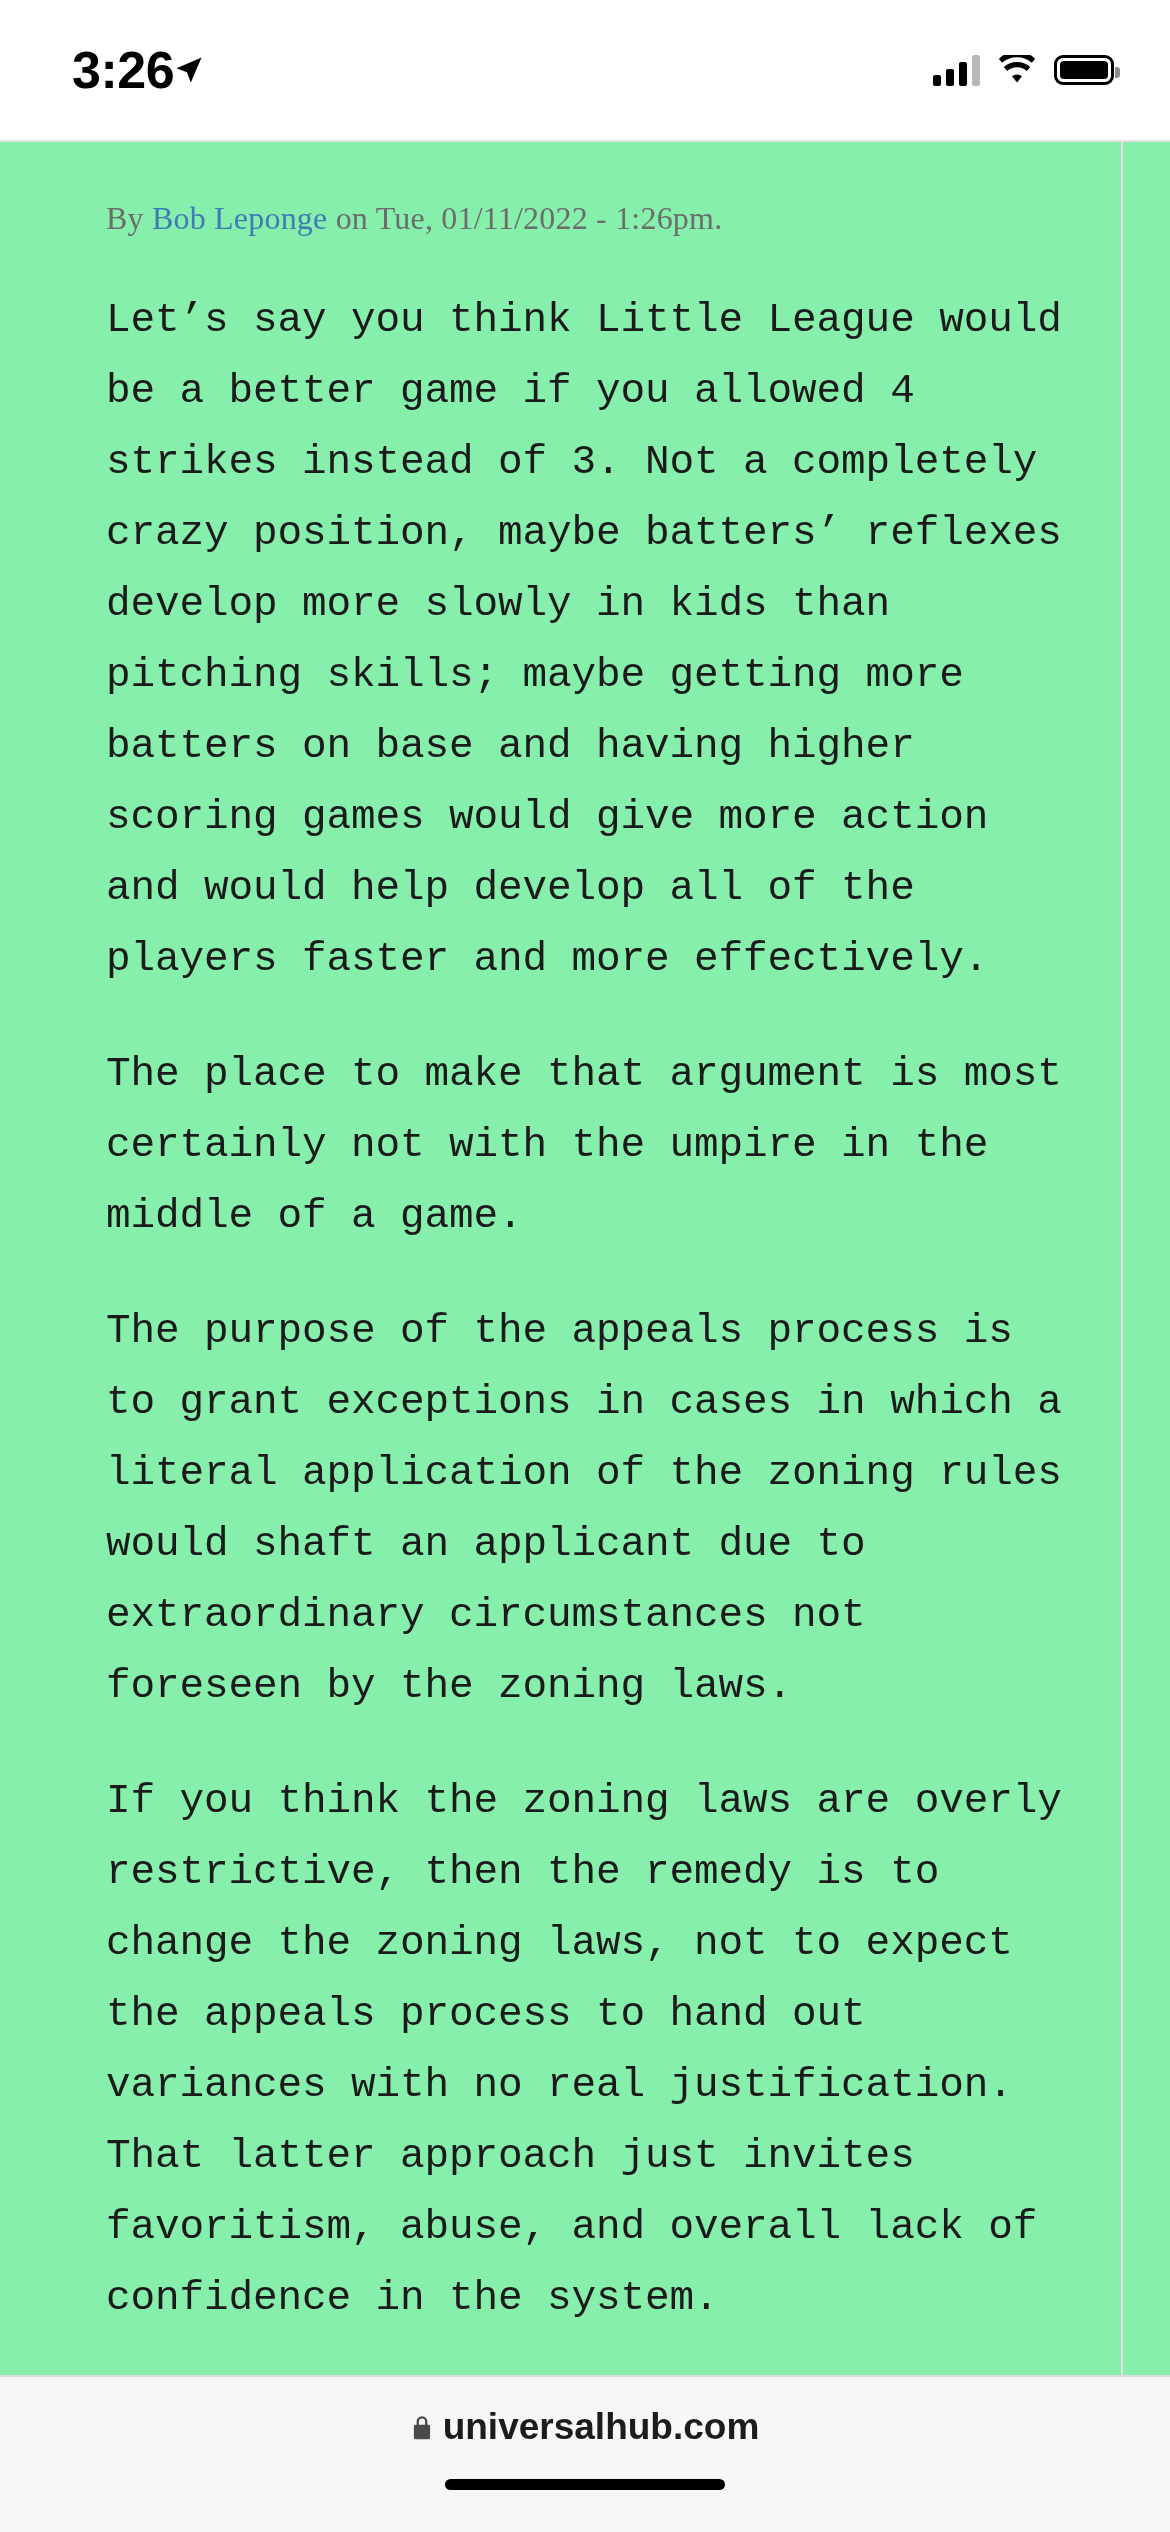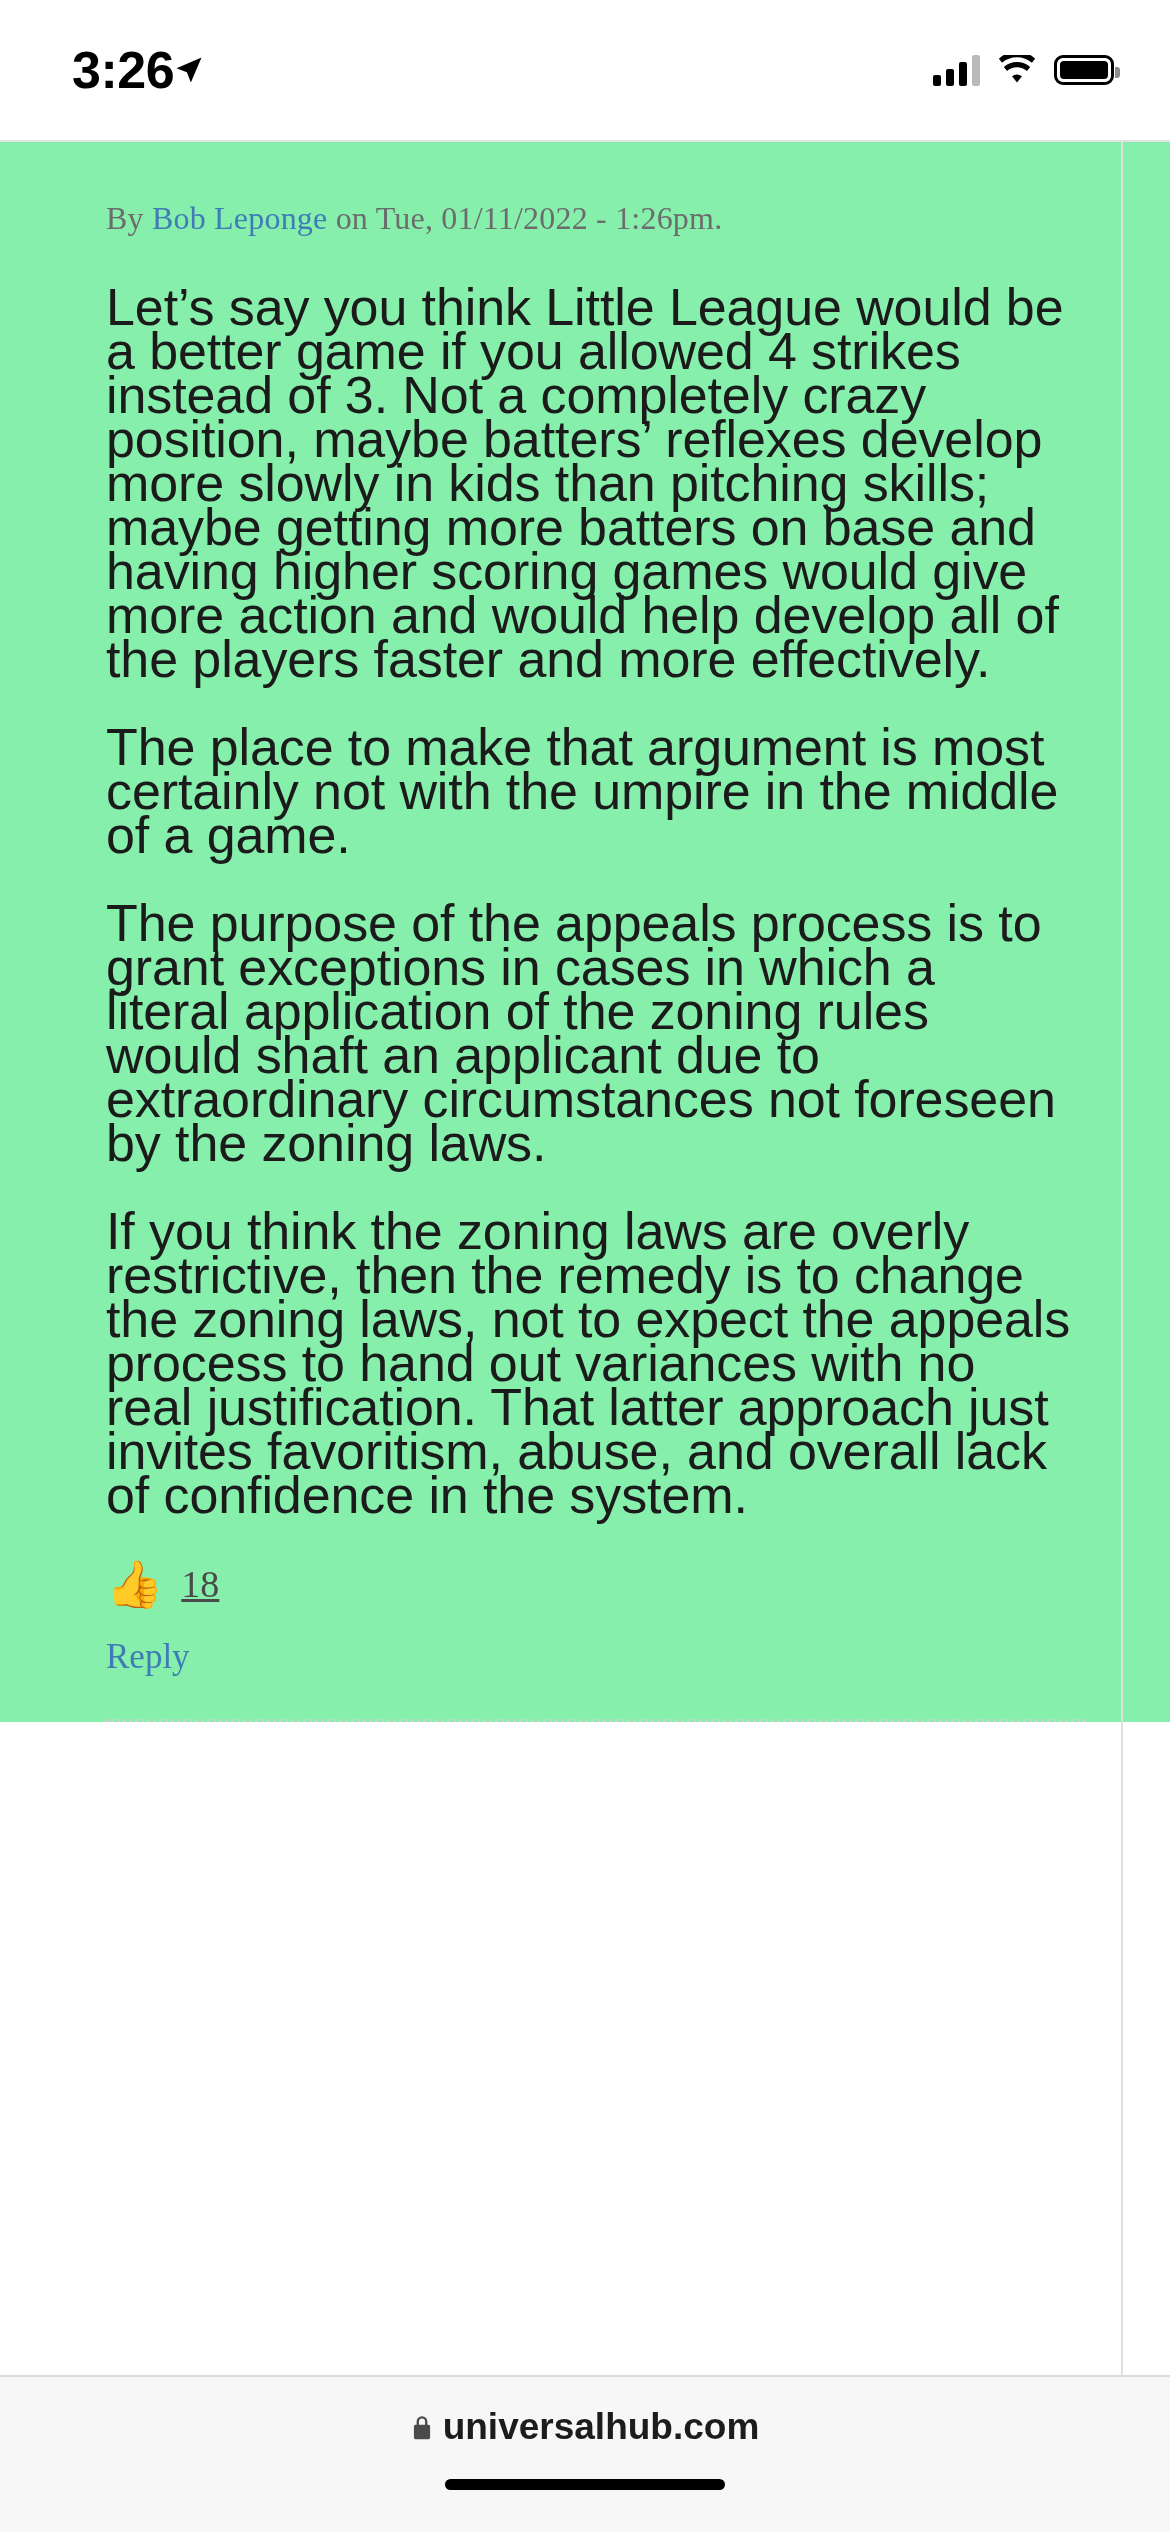--- a/index.html
+++ b/index.html
@@ -125,23 +125,23 @@
     font-size: 32px;
     color: #6c6c6c;
     margin-bottom: 48px;
     letter-spacing: .2px;
   }
   .byline a {
     color: #3f7cb6;
     text-decoration: none;
   }
   .body-text p {
-    font-family: Liberation Sans, sans-serif;
-    font-size: 52px;
-    line-height: 44px;
+    font-family: Liberation Mono, monospace;
+    font-size: 41px;
+    line-height: 71px;
     color: #1b1b1b;
     margin-bottom: 44px;
     letter-spacing: -0.1px;
   }
   .reactions {
     display: flex;
     align-items: center;
     gap: 18px;
     margin-top: 36px;
   }

